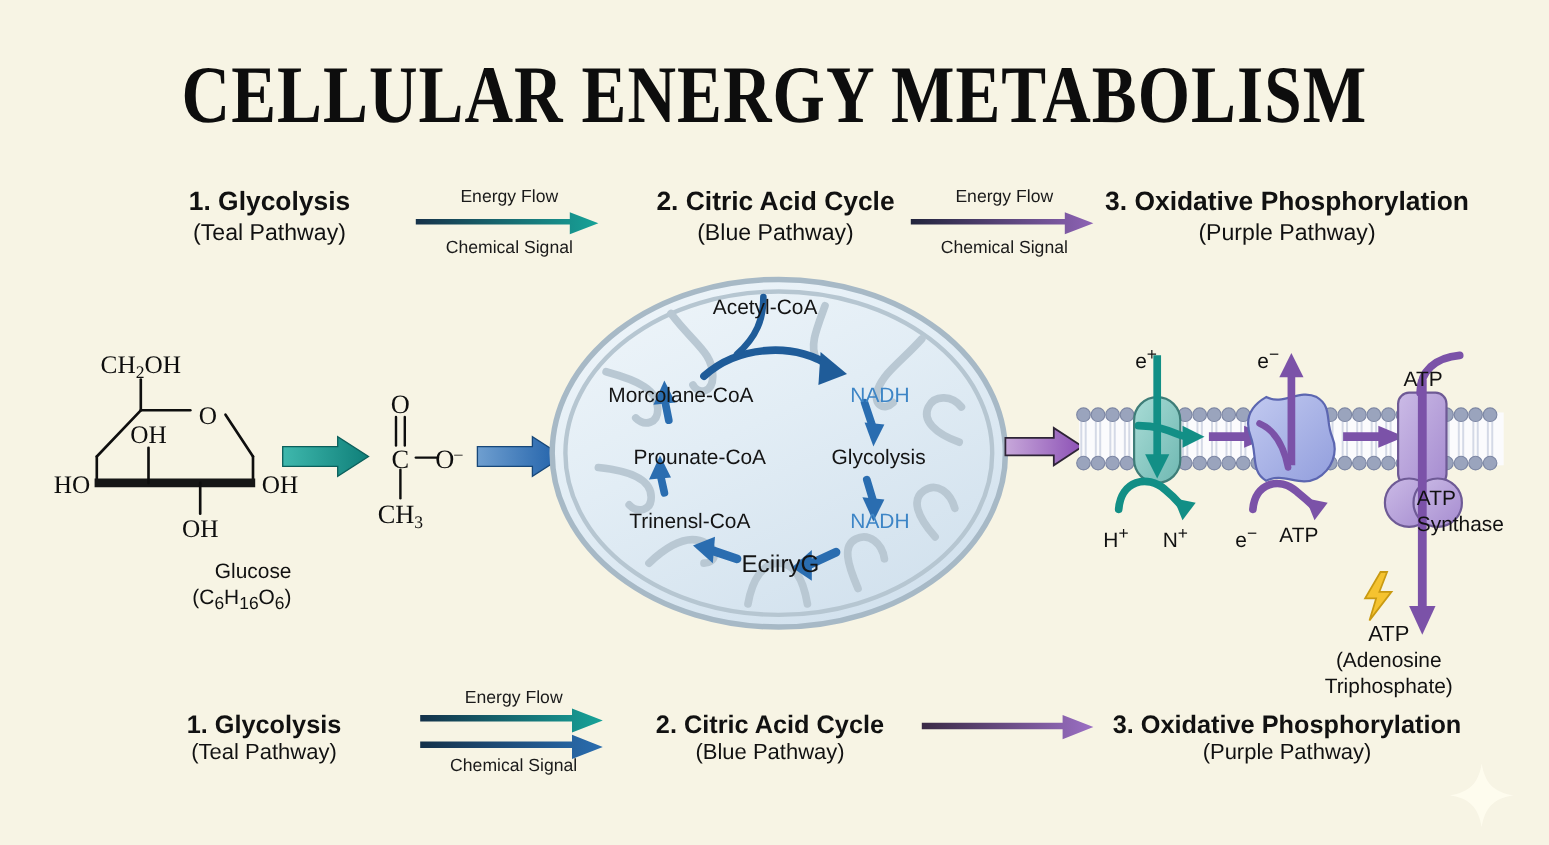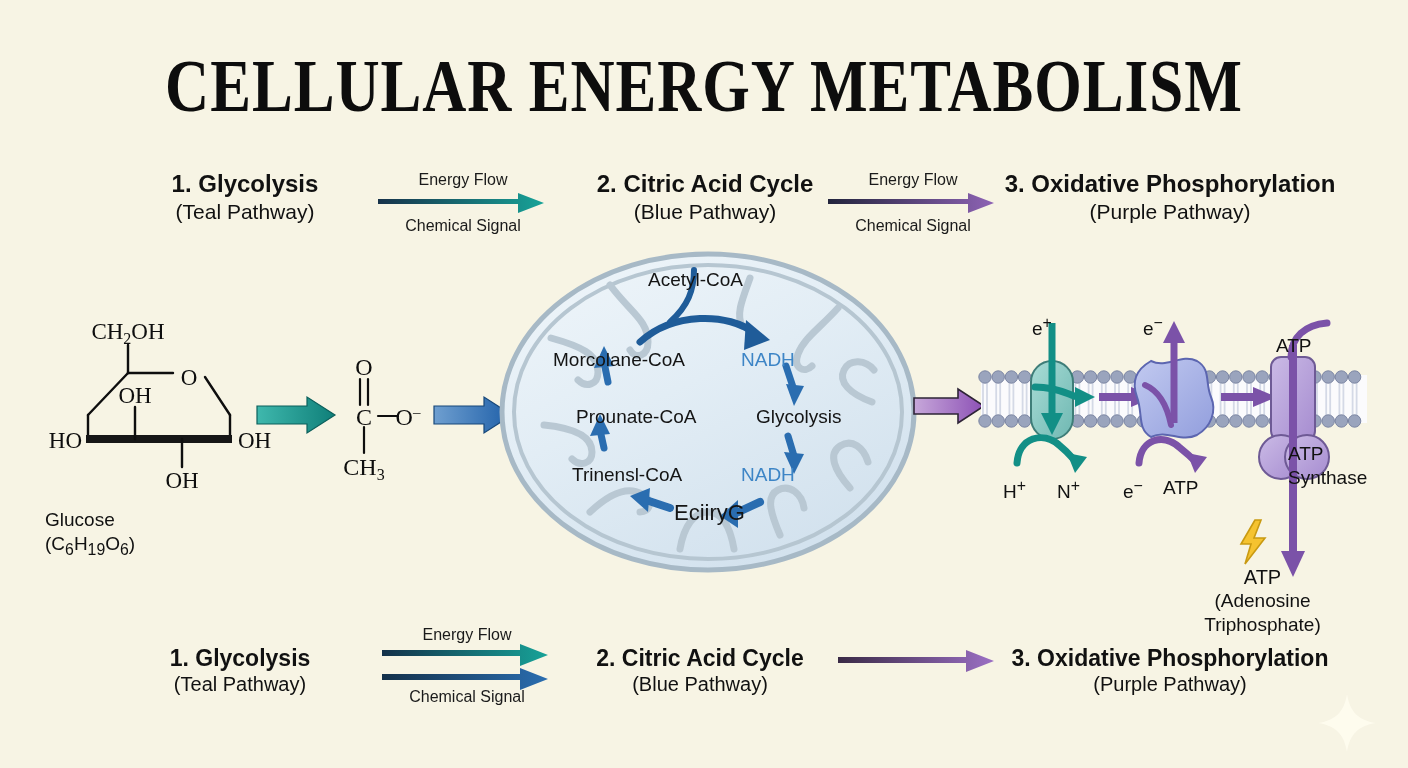--- a/index.html
+++ b/index.html
@@ -35,29 +35,29 @@
 
   
   .legend-arrow { position: absolute; text-align: center; }
   .legend-arrow .lab { font-size: 16px; color: #1a1a1a; white-space: nowrap; }
   .legend-arrow .lab.top { margin-bottom: 1px; }
   .legend-arrow .lab.bot { margin-top: 1px; }
   #legA { left: 378px; top: 171px; width: 170px; }
   #legB { left: 828px; top: 171px; width: 170px; }
 
   
-  .mol-label { position: absolute; text-align: left; color: #111; font-size: 19px; line-height: 1.28; }
+  .mol-label { position: absolute; text-align: right; color: #111; font-size: 19px; line-height: 1.28; }
   #glucoseLabel { left: 45px; top: 508px; width: 220px; }
   #pyruvateLabel { left: 295px; top: 508px; width: 160px; }
 
   
   .mito-label {
     position: absolute; font-size: 19px; color: #141414; white-space: nowrap; text-align: right;
   }
-  .mito-label.nadh { color: #3d85c6; }
+  .mito-label.nadh { color: #3d85c6; margin-left: 32px; }
 
   
   .etc-label { position: absolute; font-size: 19px; color: #111; white-space: nowrap; }
   #atpSynthLabel { position: absolute; left: 1288px; top: 442px; font-size: 19px; color: #111; line-height: 1.25; }
   #atpBigLabel { position: absolute; left: 1170px; top: 565px; width: 185px; text-align: center;
                  font-size: 19px; color: #111; line-height: 1.22; }
   #atpBigLabel .b { font-size: 20px; }
 
   
   .blegend { position: absolute; text-align: center; color: #111; }
@@ -148,21 +148,21 @@
       <text x="129" y="70" text-anchor="middle">O</text>
       <text x="75" y="88" text-anchor="middle">OH</text>
       <text x="22" y="133" text-anchor="end">HO</text>
       <text x="178" y="133" text-anchor="start">OH</text>
       <text x="122" y="173" text-anchor="middle">OH</text>
     </g>
   </svg>
   <div class="mol-label" id="glucoseLabel">
     <div>Glucose</div>
     <div>
-      (C<sub>6</sub>H<sub>19</sub>O<sub>6</sub>)
+      (C<sub>6</sub>H<sub>16</sub>O<sub>6</sub>)
     </div>
   </div>
 
   <svg class="abs" style="left:255px; top:396px;" width="90" height="38">
     <defs>
       <linearGradient id="gA1" x1="0" y1="0" x2="1" y2="0">
         <stop offset="0%" stop-color="#3fb8ad"></stop>
           <stop offset="100%" stop-color="#0f7f79"></stop>
       </linearGradient>
     </defs>

